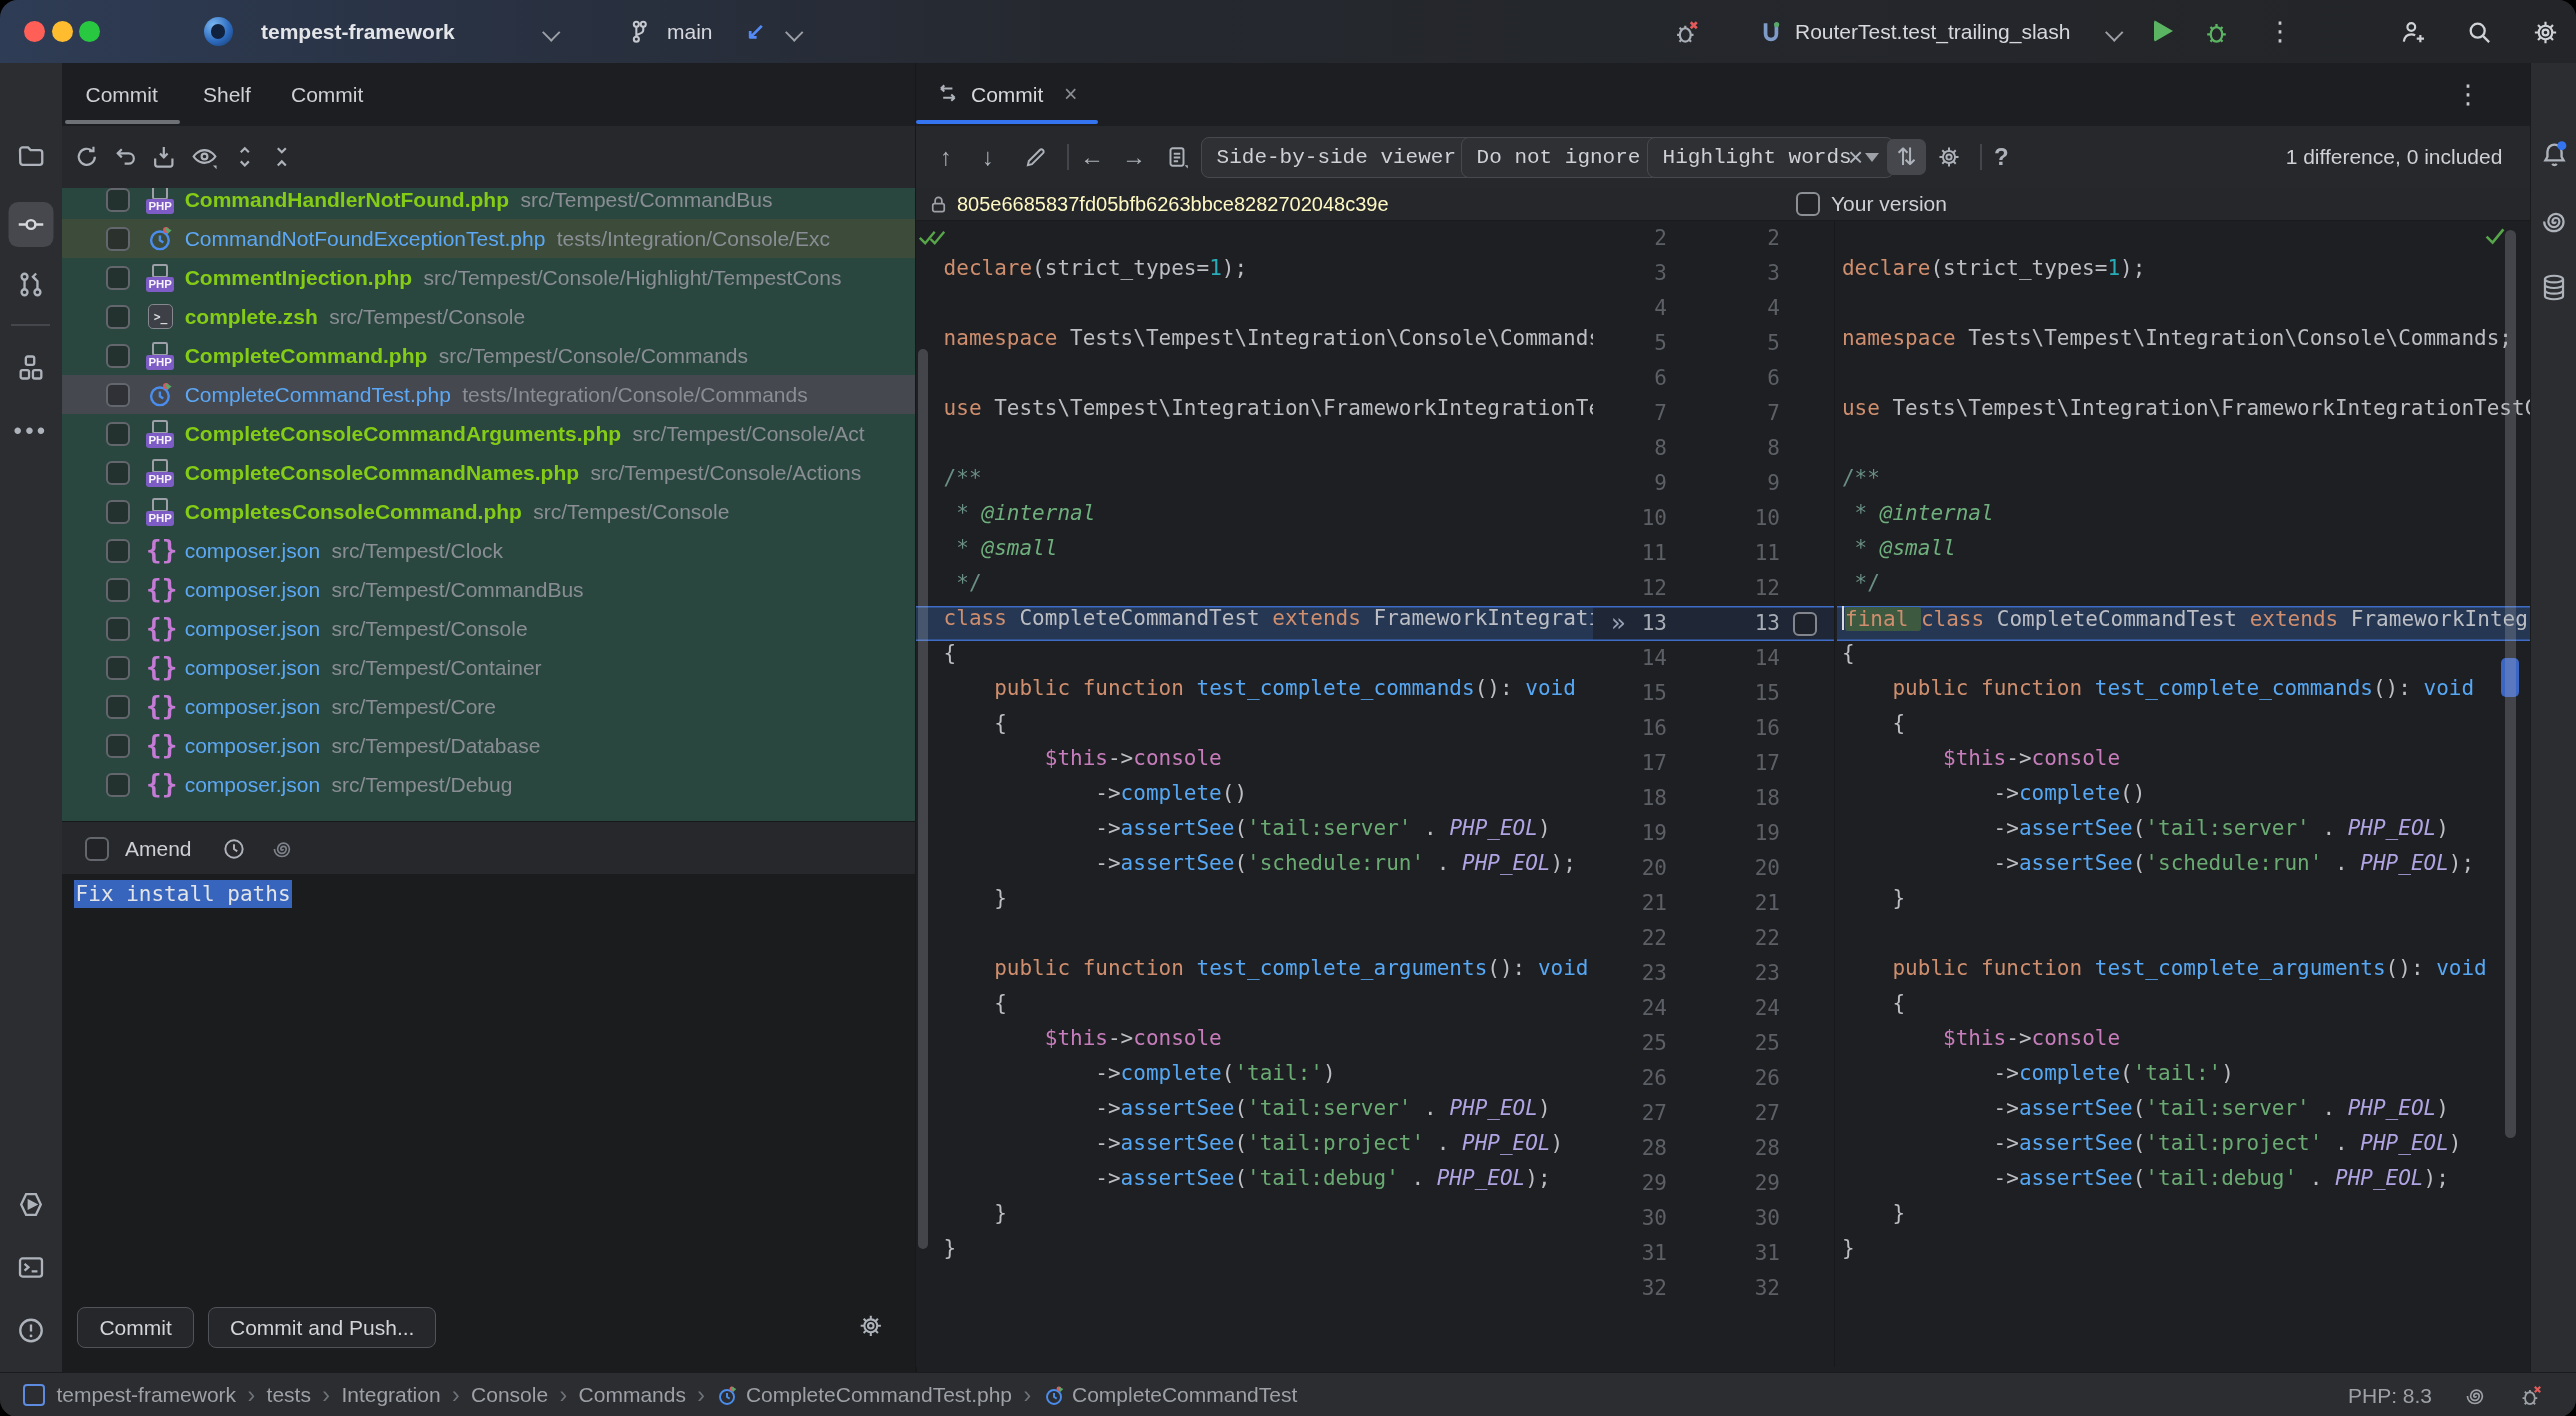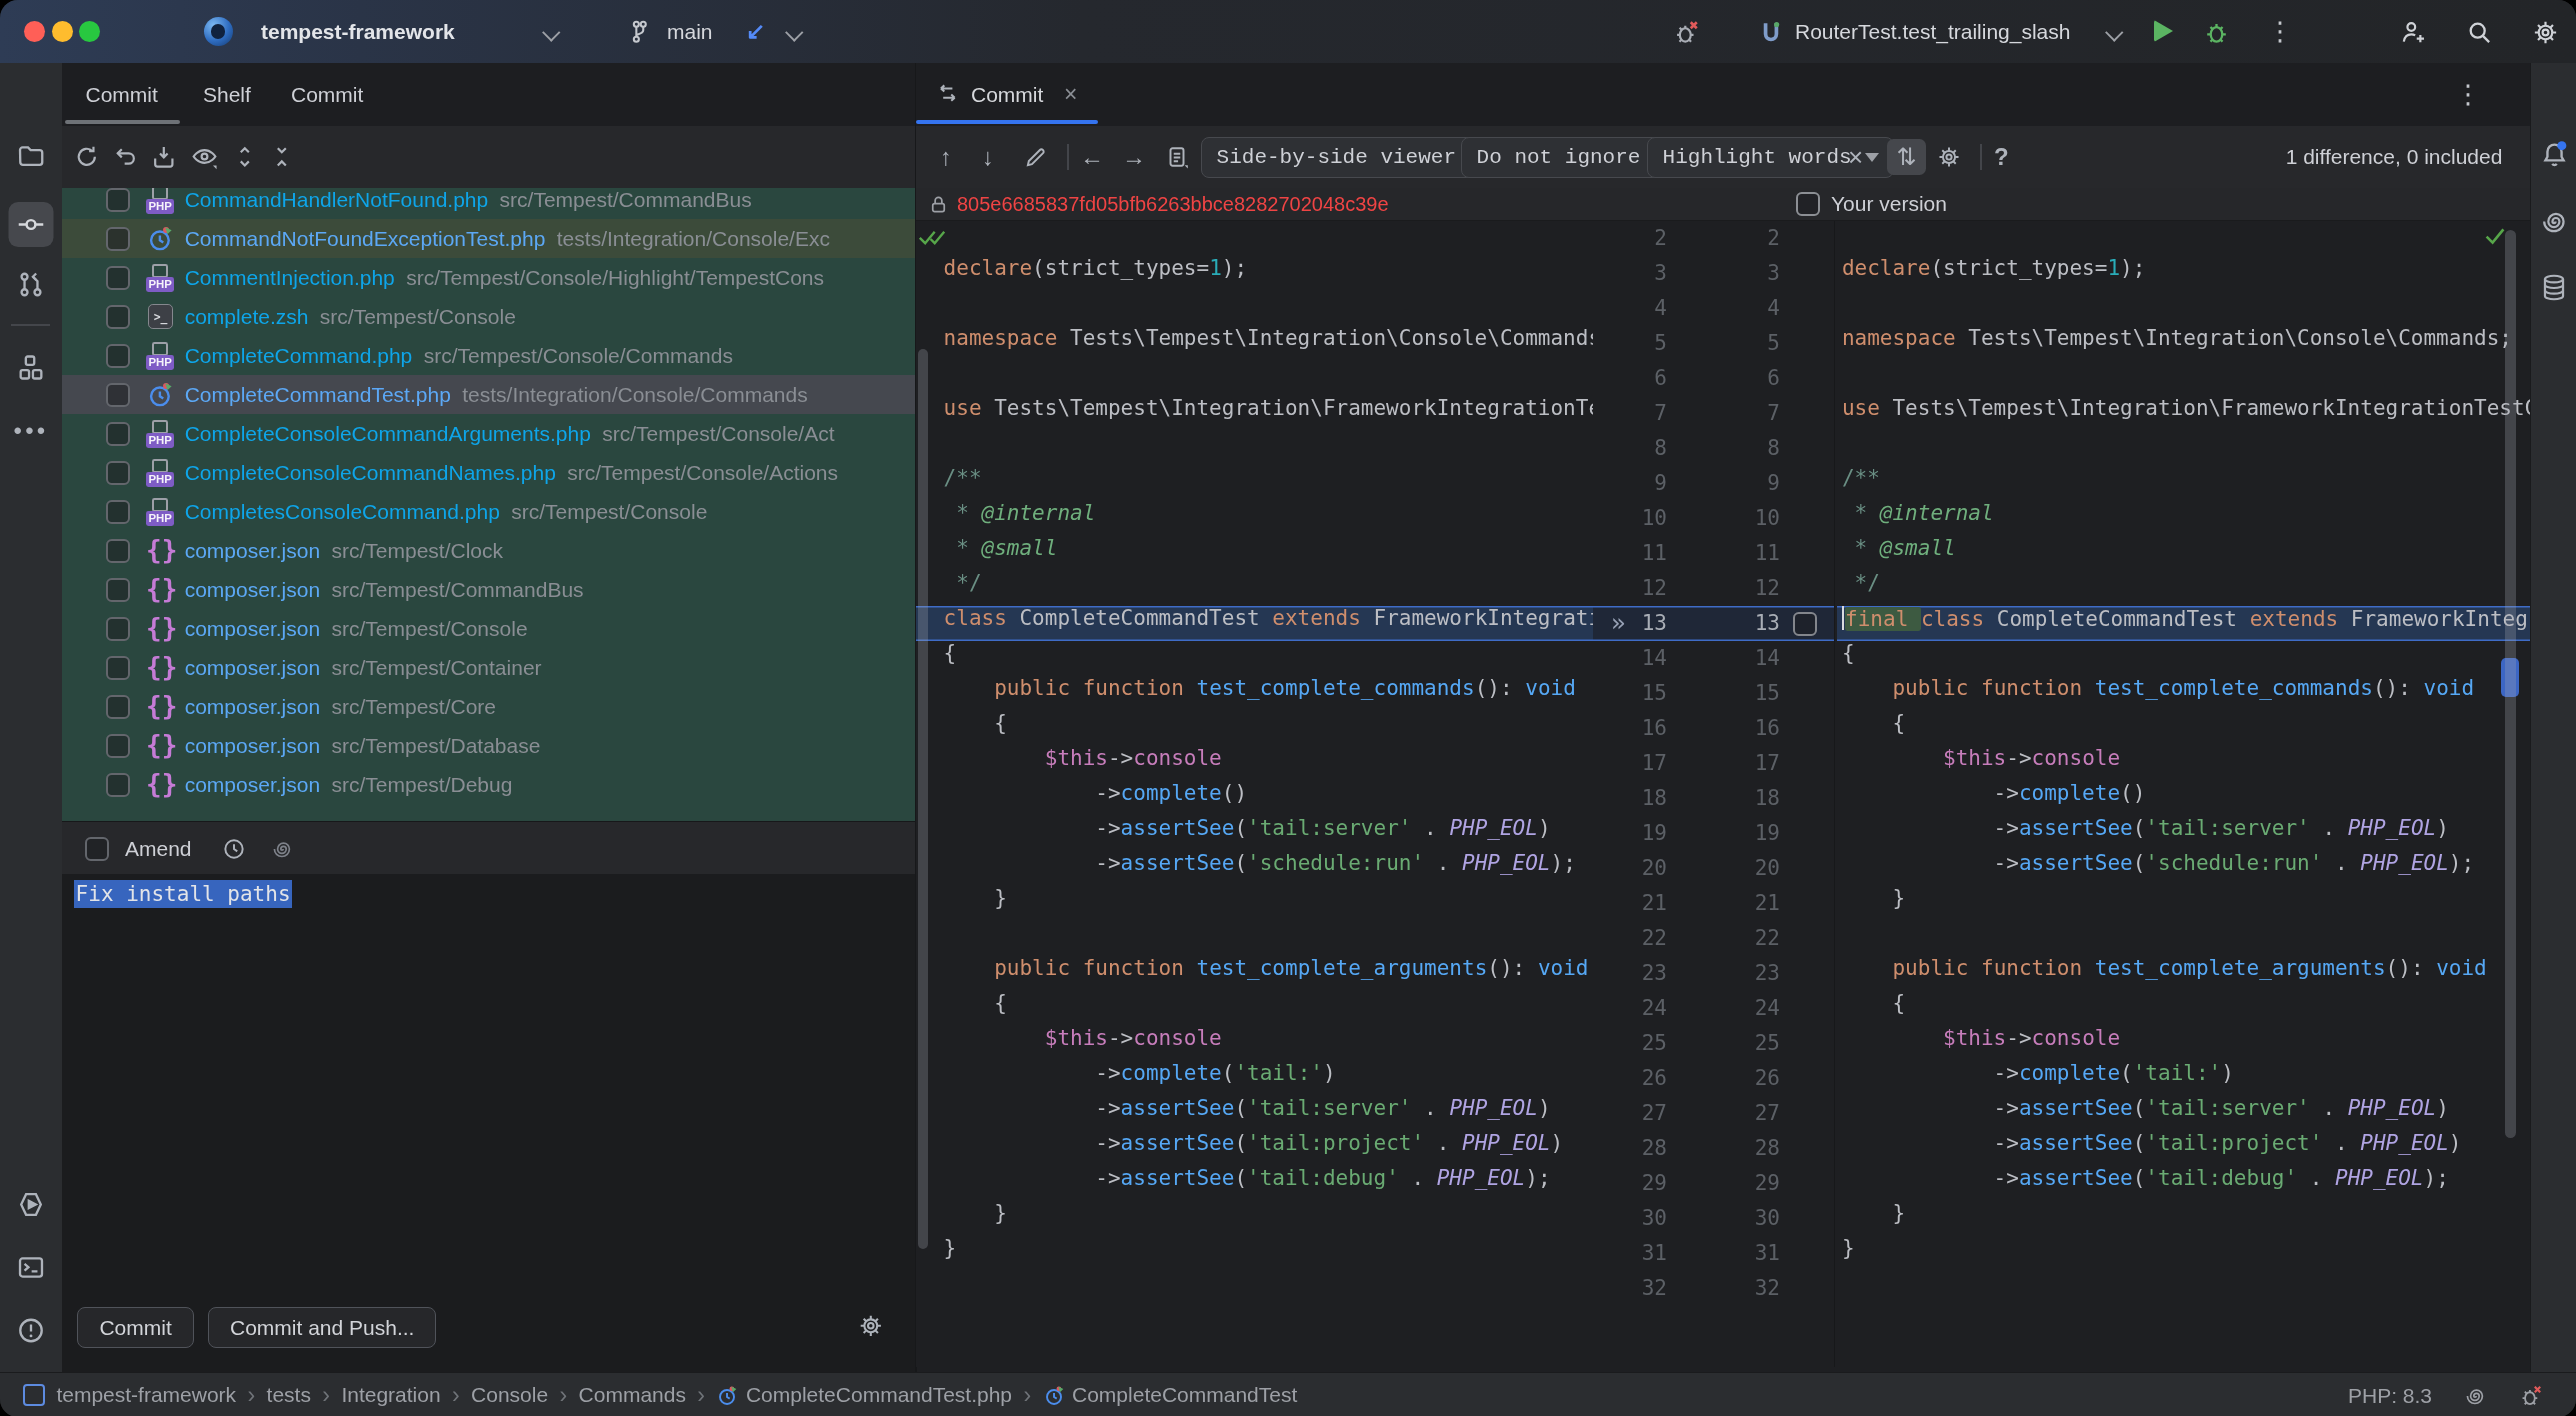--- a/index.html
+++ b/index.html
@@ -29,21 +29,21 @@
   
   #panel-tabs{left:62px;top:63px;width:853px;height:63px;background:#1D1E21;}
   .ptab{position:absolute;top:0;line-height:63px;font-size:21px;color:#CED0D6;}
   #panel-underline{left:3.2px;bottom:1.6px;width:115px;height:4px;background:#6E7277;border-radius:2.4px;}
   #panel-toolbar{left:62px;top:126px;width:853px;height:62px;background:#27282B;}
   .ticon{position:absolute;top:14.6px;width:32px;height:32px;display:flex;align-items:center;justify-content:center;color:#AEB3BB;}
   #file-list{left:62px;top:188px;width:853px;height:633px;overflow:hidden;background:#2A473F;}
   #file-list-inner{margin-top:-8px;}
   .frow{height:39px;display:flex;align-items:center;padding-left:44px;font-size:21px;white-space:nowrap;}
   .bg-t{background:#2A473F;} .bg-o{background:#3C4B3A;} .bg-s{background:#45484F;}
-  .nc-b{color:#5CA8F5;} .nc-g{color:#0ea5e9;}
+  .nc-b{color:#5CA8F5;} .nc-g{color:#84cc16;font-weight:bold;}
   .fp{margin-left:11.4px;color:#8A8E94;}
   .cb{display:inline-block;width:24px;height:24px;border:2.4px solid #63666C;border-radius:5.7px;box-sizing:border-box;background:rgba(30,31,34,.55);}
   .frow .cb{flex:none;margin-right:16px;}
   .fic{flex:none;width:29px;height:29px;margin-right:9.7px;position:relative;}
   .fi-page{position:absolute;left:5.7px;top:0.8px;width:16px;height:14.6px;border:2.4px solid #9DA0A8;border-radius:2.4px;box-sizing:border-box;}
   .fi-chip{position:absolute;left:0;bottom:0;background:#7E5CC5;color:#F5F2FA;font:700 11.4px/13px "Liberation Sans",sans-serif;padding:0.8px 2.4px;border-radius:2.4px;}
   .fi-zsh{position:absolute;inset:2.4px;background:#3D4046;border:1.6px solid #85888E;border-radius:4.9px;color:#D6D8DC;
           font:700 11.4px "DejaVu Sans Mono",monospace;display:flex;align-items:center;justify-content:center;}
   .fi-json{font:600 26px/29px "DejaVu Sans Mono",monospace;color:#C57BD6;text-align:center;display:block;}
   #amend-bar{left:62px;top:821px;width:853px;height:53px;background:#27282B;border-top:1.6px solid #17181A;display:flex;align-items:center;}
@@ -522,21 +522,21 @@
     <div id="diff-status">1 difference, 0 included</div>
   </div>
 
   <div id="hash-row" class="abs">
     <span class="abs" style="left:11.4px;top:4.9px">
       <svg width="23" height="23" viewBox="0 0 24 24" fill="none" stroke="#9DA0A6" stroke-width="1.8">
           <rect x="6" y="11" width="12" height="8.5" rx="2"></rect>
           <path d="M8.5 11V8a3.5 3.5 0 0 1 7 0v3"></path>
         </svg>
     </span>
-    <span class="abs" style="left:41px;top:0;line-height:32px;font-size:20px;color:#ef4444">805e6685837fd05bfb6263bbce8282702048c39e</span>
+    <span class="abs" style="left:41px;top:0;line-height:32px;font-size:20px;color:#fef9c3">805e6685837fd05bfb6263bbce8282702048c39e</span>
     <span class="cb abs" style="left:880px;top:4px;border-color:#8C8F94"></span>
     <span class="abs" style="left:915px;top:0;line-height:32px;font-size:21px;color:#CED0D6">Your version</span>
   </div>
 
   <div id="pane-left" class="pane">
       <div class="cl"></div>
       <div class="cl"><span class="tk-k">declare</span><span class="tk-t">(strict_types=</span><span class="tk-n">1</span><span class="tk-t">);</span></div>
       <div class="cl"></div>
       <div class="cl"><span class="tk-k">namespace</span><span class="tk-t"> Tests\Tempest\Integration\Console\Commands;</span></div>
       <div class="cl"></div>

